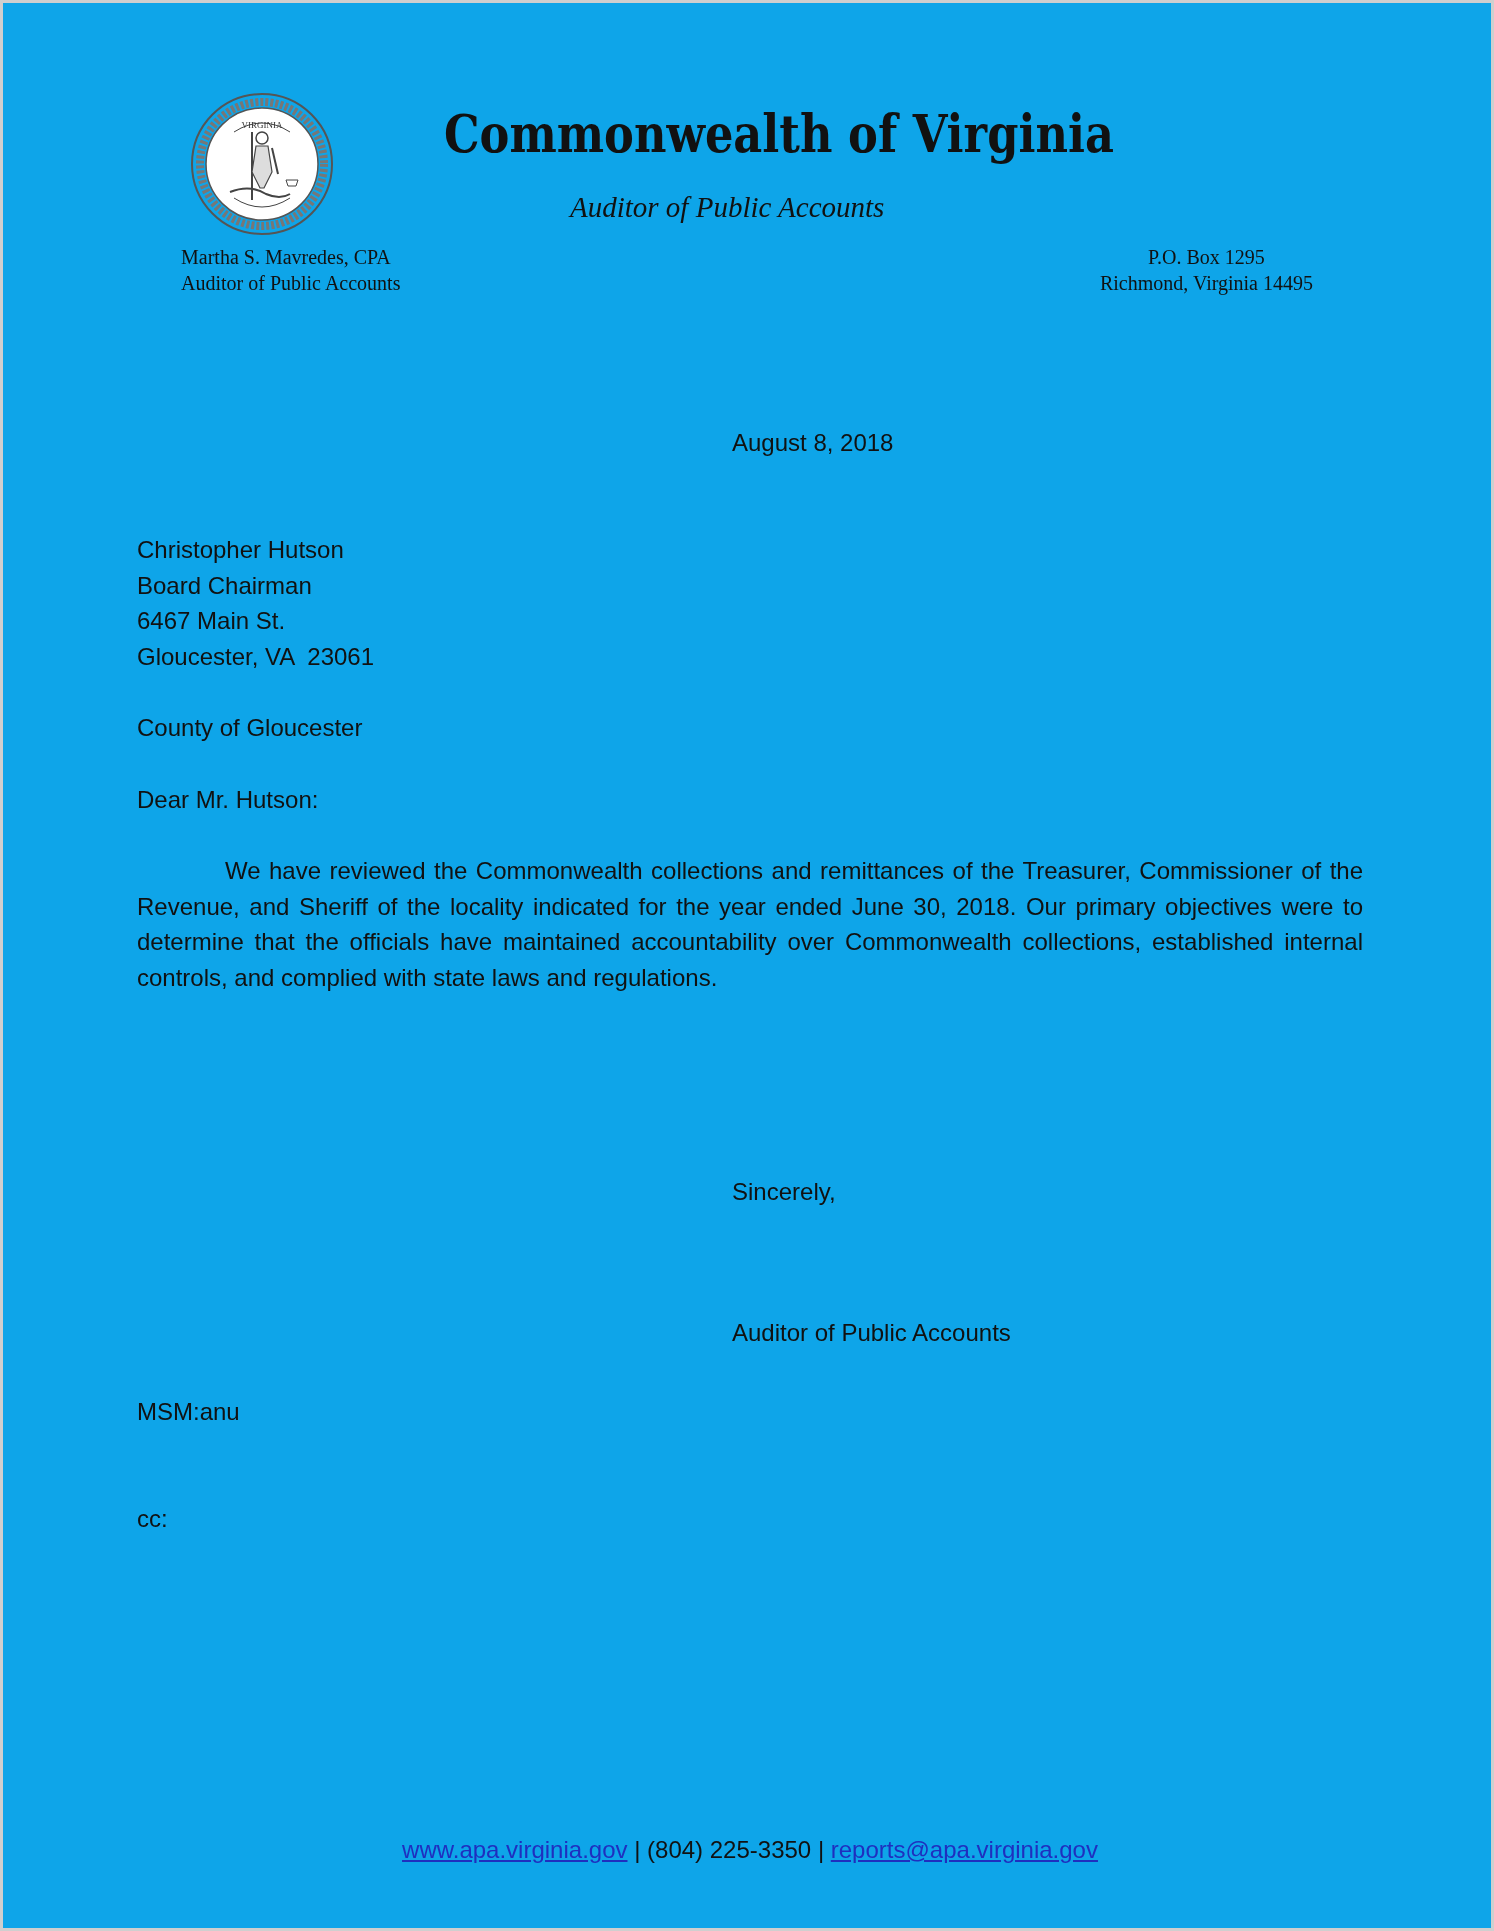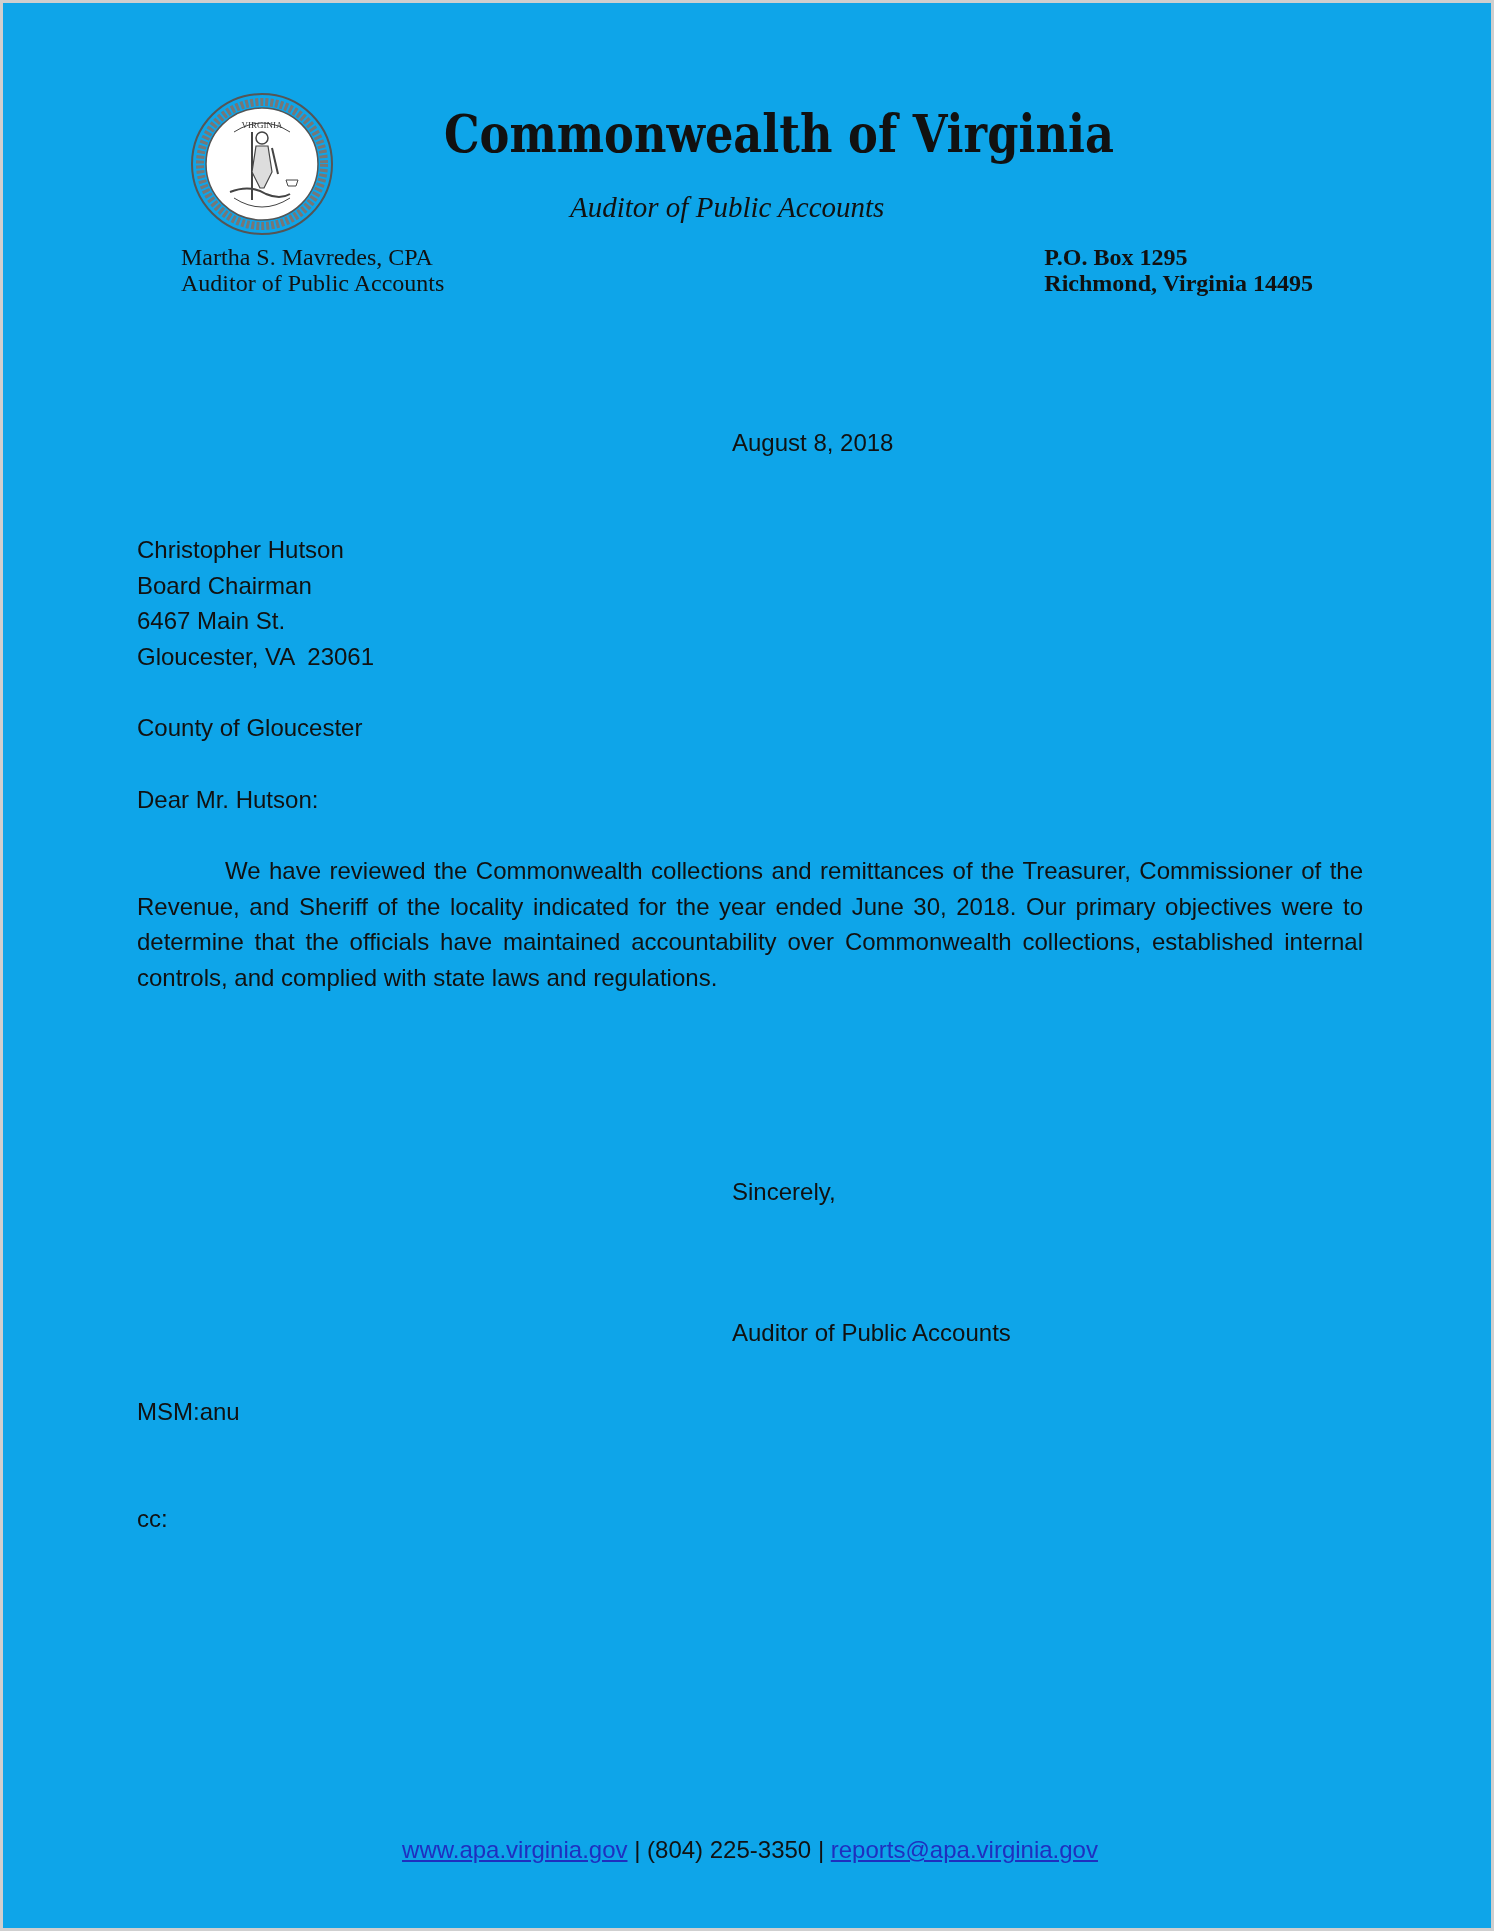--- a/index.html
+++ b/index.html
@@ -10,23 +10,23 @@
   }
   .abs { position: absolute; white-space: nowrap; }
   .serif { font-family: "Liberation Serif", "DejaVu Serif", serif; color: #111; }
   .sans { font-family: "Liberation Sans", "DejaVu Sans", sans-serif; color: #111; }
   .title {
     left: 441px; top: 100px; font-size: 52px; font-weight: bold;
     font-family: "DejaVu Serif", "Liberation Serif", serif; letter-spacing: 0px;
     transform: scaleX(0.86); transform-origin: left top; color: #111;
   }
   .subtitle { left: 567px; top: 188px; font-size: 29px; font-style: italic; }
-  .lh-small { font-size: 24px; line-height: 26px; }
+  .lh-small { font-size: 20px; line-height: 26px; }
   .left-addr { left: 178px; top: 241px; }
-  .right-addr { right: 178px; top: 241px; text-align: left; font-weight: bold; }
+  .right-addr { right: 178px; top: 241px; text-align: center; }
   .body-text { font-size: 24px; line-height: 35.7px; margin-top: 20px; }
   .seal { left: 187px; top: 89px; width: 144px; height: 144px; }
   .date { left: 729px; top: 402px; }
   .recipient { left: 134px; top: 509px; }
   .county { left: 134px; top: 687px; }
   .greeting { left: 134px; top: 759px; }
   .para { position: absolute; left: 134px; width: 1226px; text-align: justify; white-space: normal; }
   .para .indent { display: inline-block; width: 88px; }
   .para1 { top: 830px; }
   .para2 { top: 1008px; }

